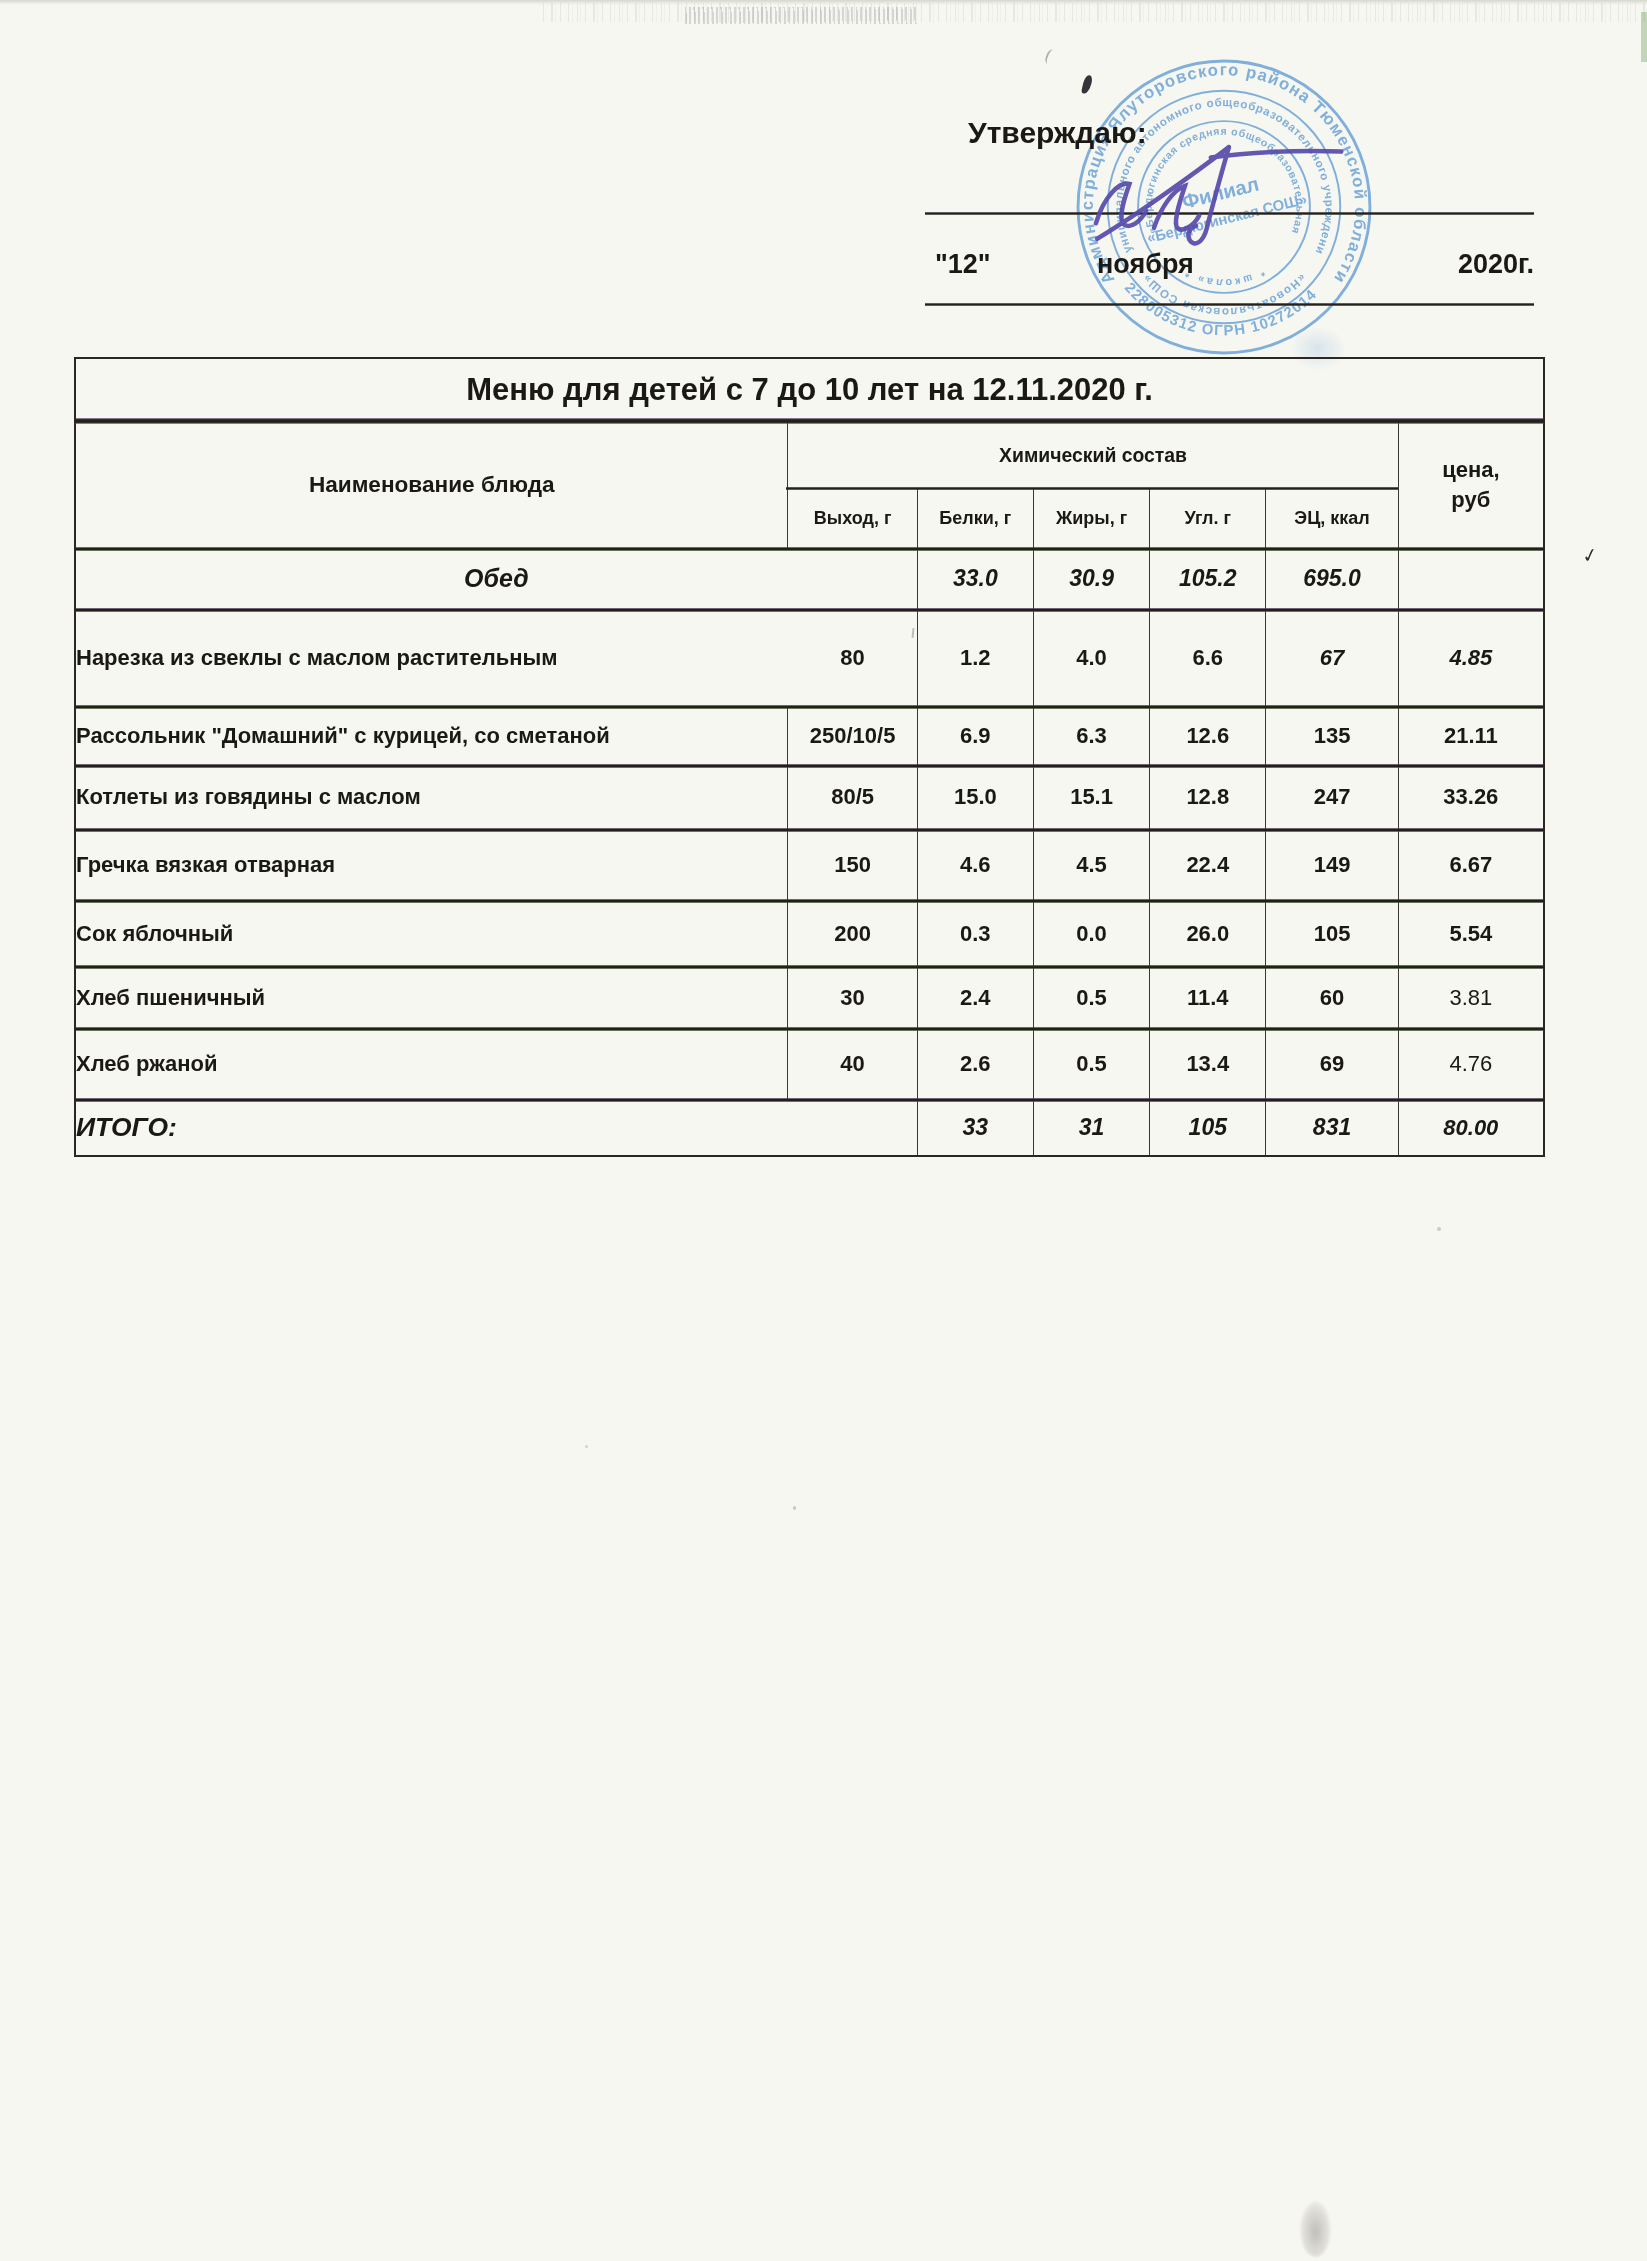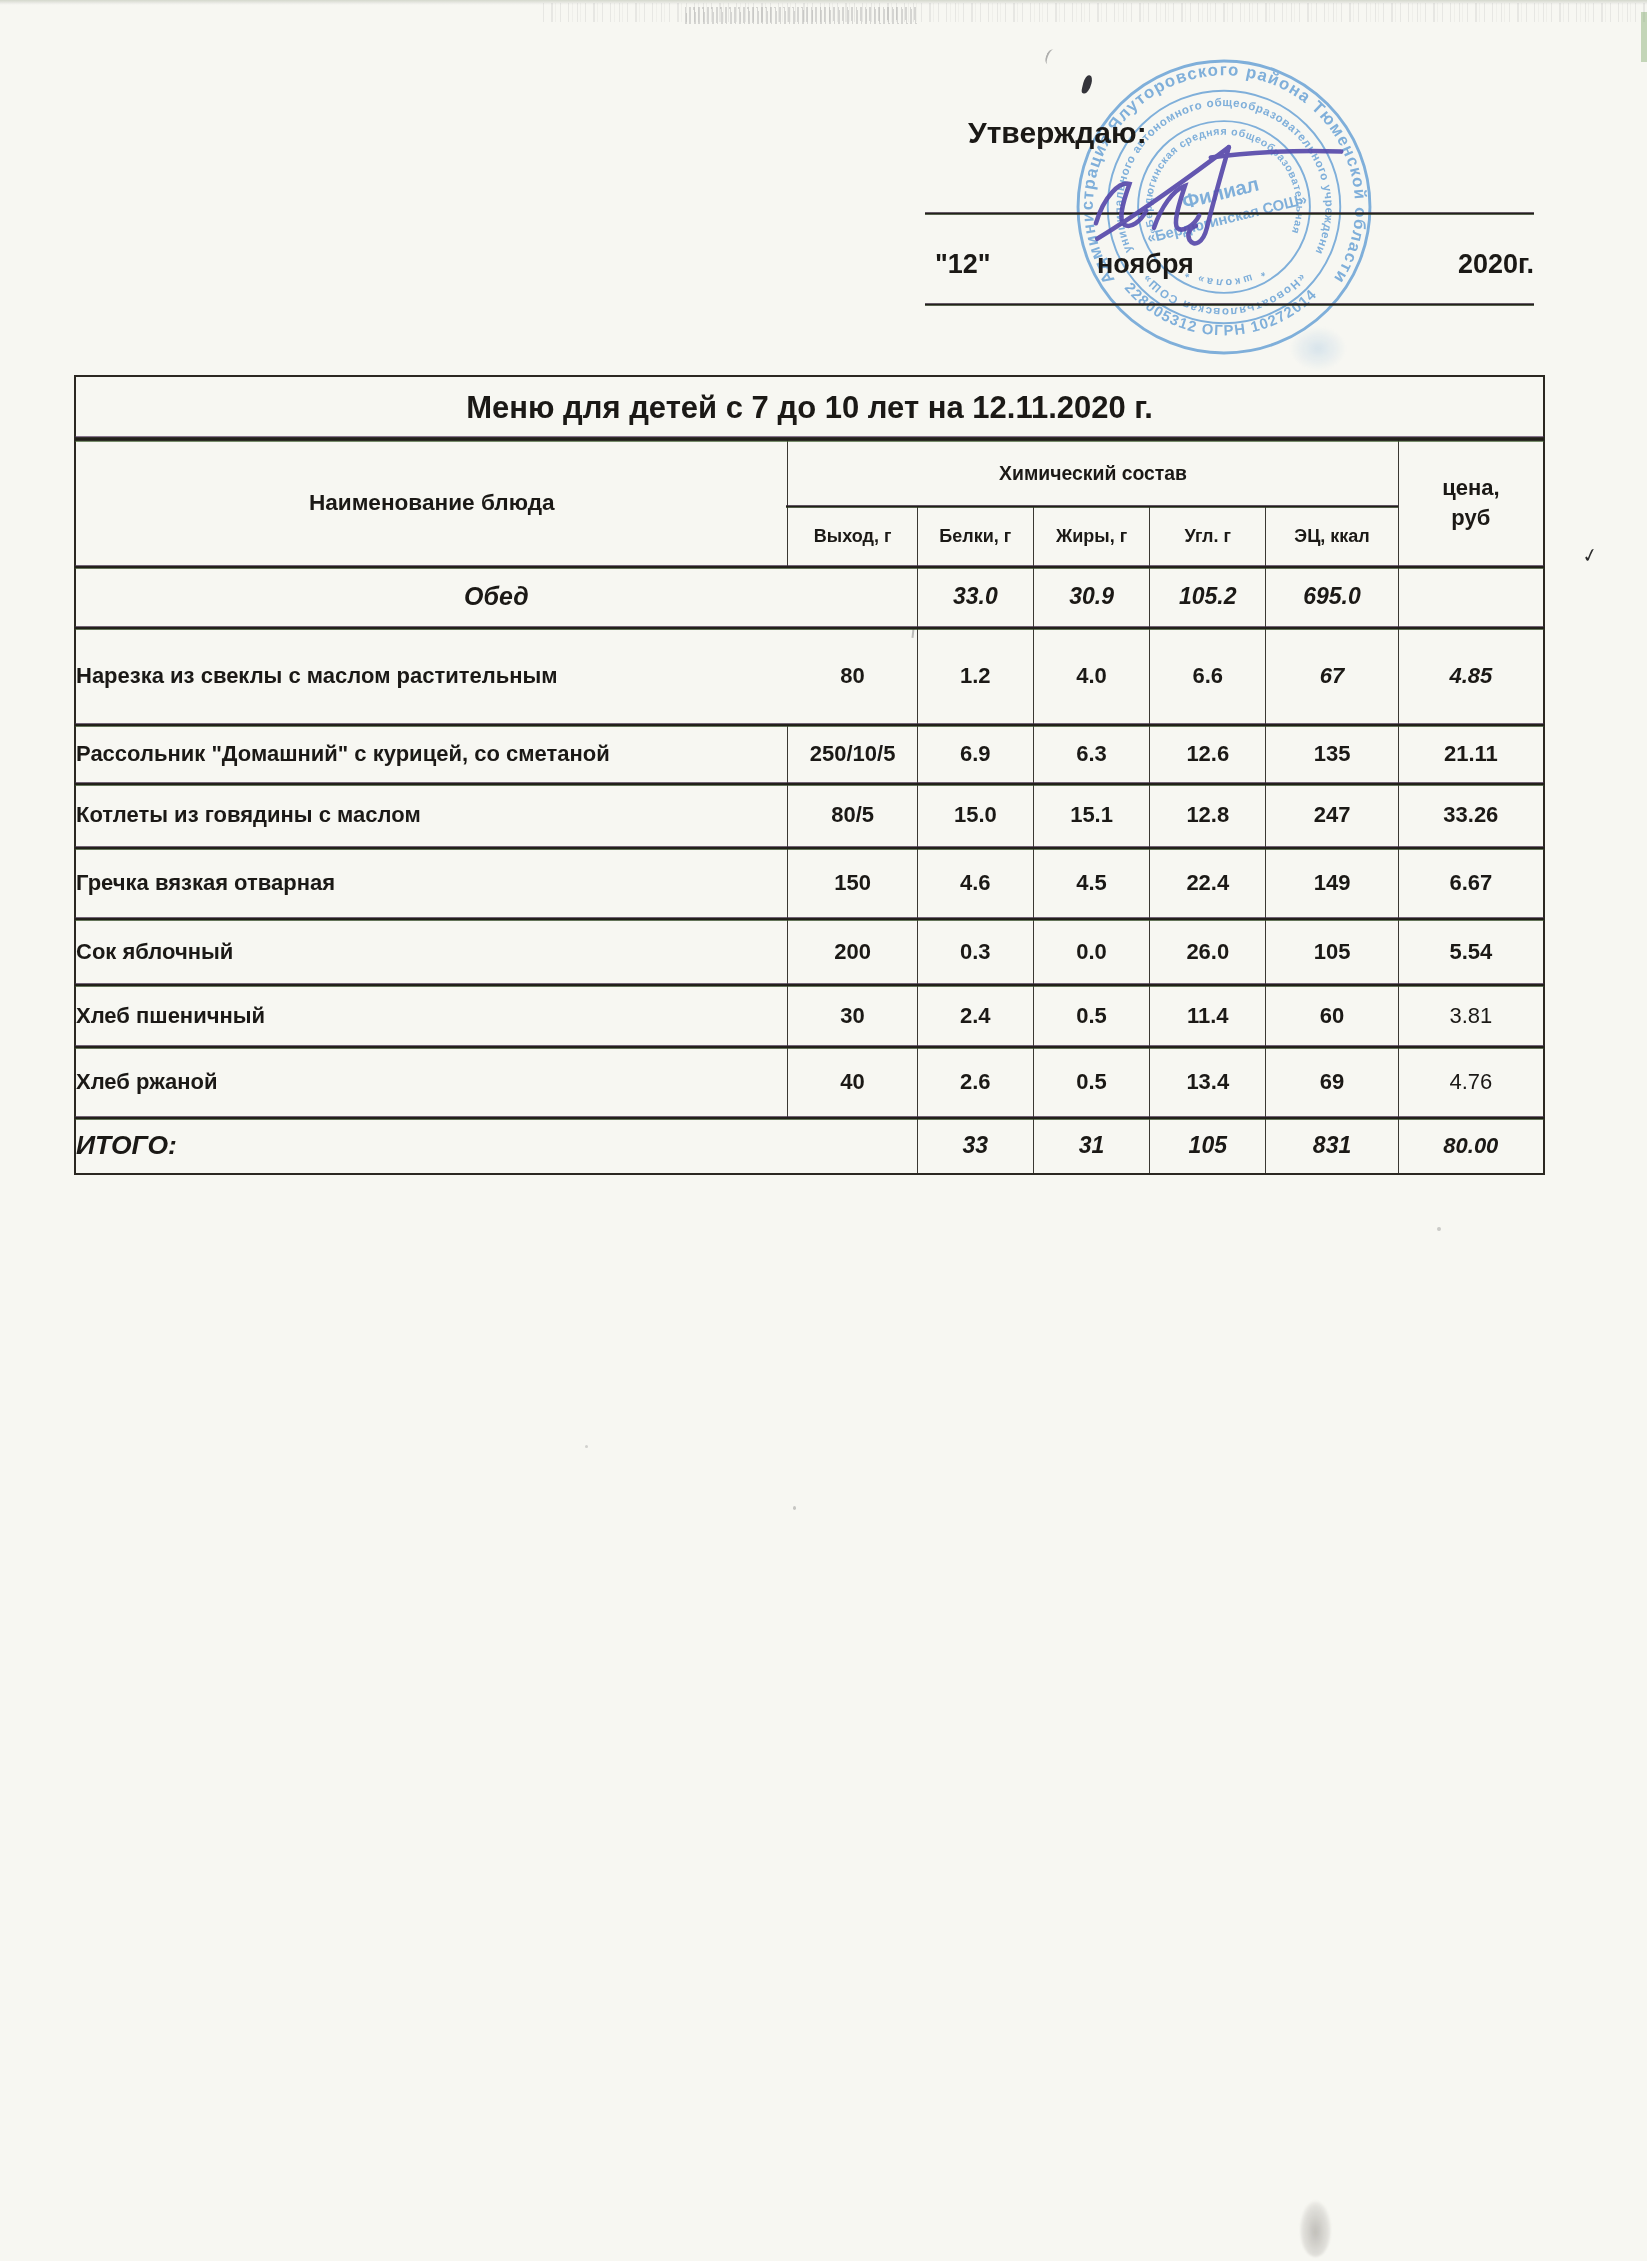--- a/index.html
+++ b/index.html
@@ -47,21 +47,21 @@
   .date-year{position:absolute;right:113px;}
 
   
   .stamp{position:absolute;left:1069px;top:52px;z-index:1;opacity:.85;filter:blur(0.3px);}
   .stamp text{font-family:"Liberation Sans","DejaVu Sans",sans-serif;font-weight:600;}
 
   
   .signature{position:absolute;left:1072px;top:123px;z-index:4;opacity:.92;}
 
   
-  .menu-table{position:absolute;left:74px;top:375px;width:1471px;box-sizing:border-box;
+  .menu-table{position:absolute;left:74px;top:357px;width:1471px;box-sizing:border-box;
     border:2.6px solid var(--frame);background:transparent;z-index:2;}
   .menu-table table{width:100%;table-layout:fixed;border-spacing:0;border-collapse:separate;}
   .menu-table td{box-sizing:border-box;vertical-align:middle;padding:0;overflow:hidden;}
   .menu-table td + td{border-left:1.9px solid var(--vline);}
   td.bl{border-left:1.9px solid var(--vline);}
   td.nbl{border-left-color:transparent !important;}
   .t-title{height:62px;}  .t-h1{height:68px;}  .t-h2{height:59px;}
   .t-r0{height:61px;} .t-r1{height:97px;} .t-r2{height:59px;} .t-r3{height:64px;}
   .t-r4{height:71px;} .t-r5{height:67px;} .t-r6{height:61px;} .t-r7{height:72px;border-radius:26px;} .t-r8{height:55px;}
   .title{font-size:31px;font-weight:bold;text-align:center;}

